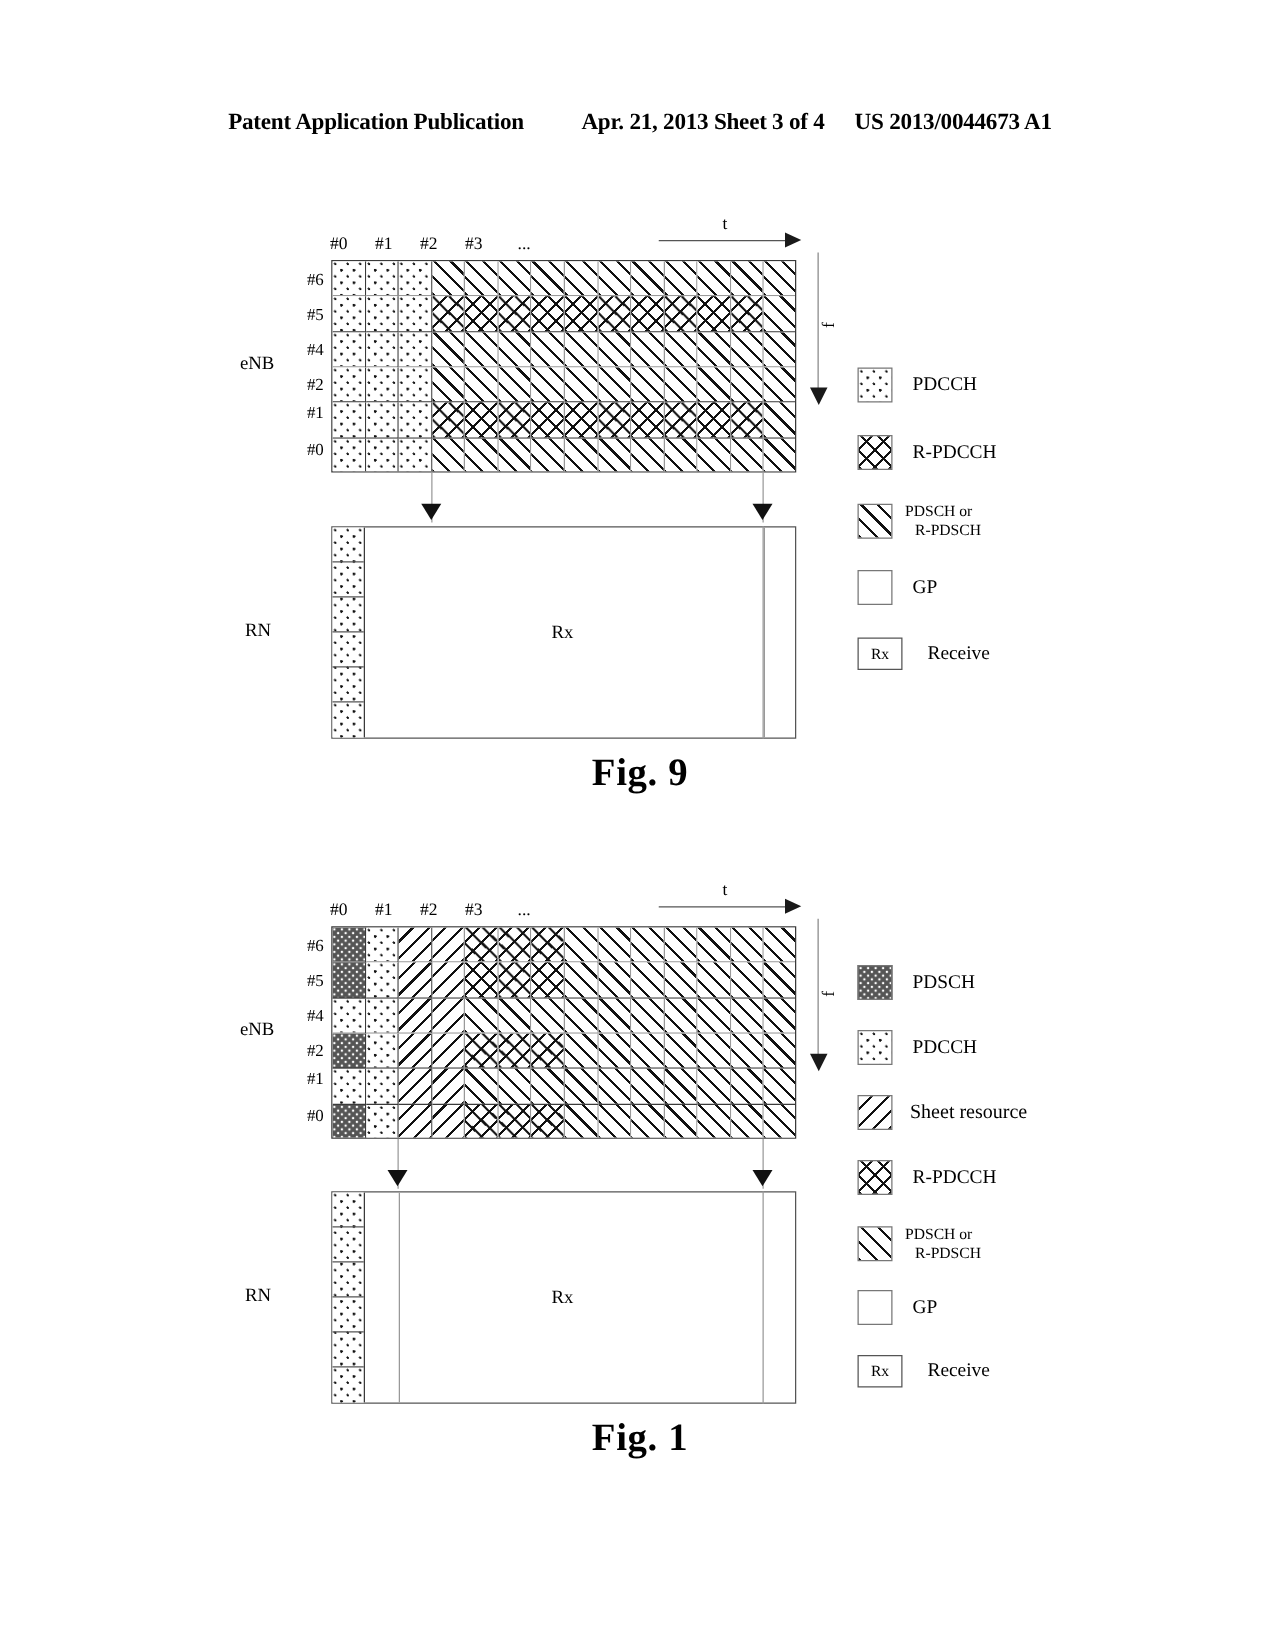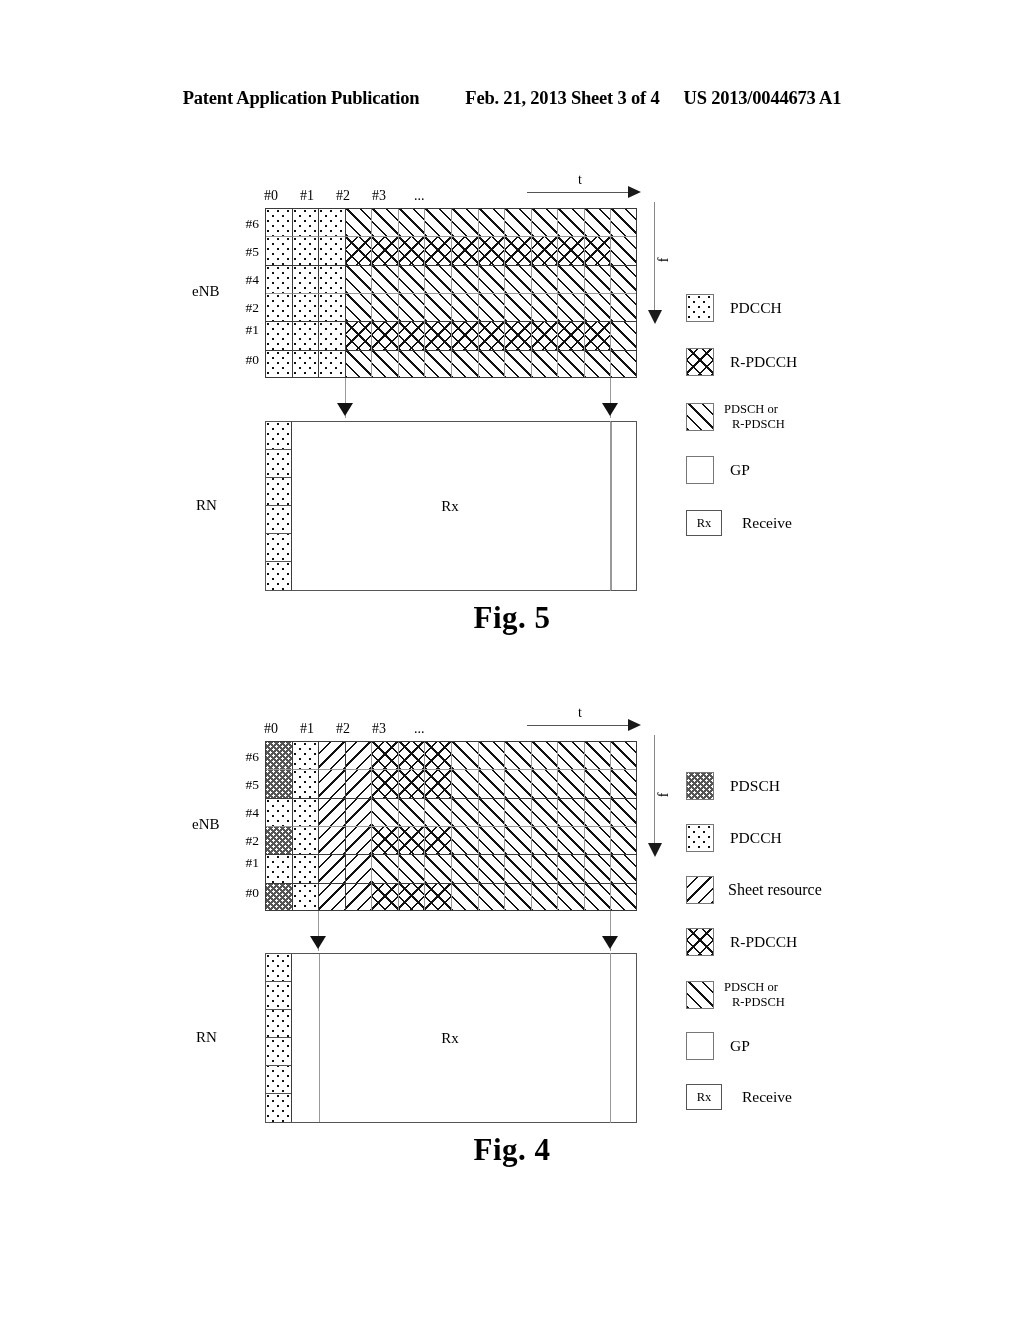--- a/index.html
+++ b/index.html
@@ -238,21 +238,21 @@
     font-weight: bold;
     font-size: 31px;
     letter-spacing: 0.5px;
   }
 </style>
 </head>
 <body>
 
 <div class="page-header">
   <span class="hdr-left">Patent Application Publication</span>
-  <span class="hdr-mid">Feb. 21, 2013  Sheet 3 of 4</span>
+  <span class="hdr-mid">Apr. 21, 2013  Sheet 3 of 4</span>
   <span class="hdr-right">US 2013/0044673 A1</span>
 </div>
 
 <div class="figure">
 
   <div class="t-label" style="left:578px; top:172px;">t</div>
   <div class="t-arrow-line" style="left:527px; top:192px; width:104px;"></div>
   <div class="t-arrow-head" style="left:628px; top:186px;"></div>
 
   <div class="f-arrow-line" style="left:654px; top:202px; height:110px;"></div>
@@ -405,21 +405,21 @@
         <div class="legend-text">GP</div>
       </div>
       <div class="legend-item" style="top: 216px; left: 0px;">
         <div class="legend-swatch rxbox">
           <span>Rx</span>
         </div>
         <div class="legend-text rxtext">Receive</div>
       </div>
     </div>
 
-  <div class="fig-caption" style="top:600px;">Fig. 5</div>
+  <div class="fig-caption" style="top:600px;">Fig. 9</div>
 </div>
 
 <div class="figure">
 
   <div class="t-label" style="left:578px; top:705px;">t</div>
   <div class="t-arrow-line" style="left:527px; top:725px; width:104px;"></div>
   <div class="t-arrow-head" style="left:628px; top:719px;"></div>
 
   <div class="f-arrow-line" style="left:654px; top:735px; height:110px;"></div>
   <div class="f-arrow-head" style="left:648px; top:843px;"></div>
@@ -578,14 +578,14 @@
         <div class="legend-text">GP</div>
       </div>
       <div class="legend-item" style="top: 312px; left: 0px;">
         <div class="legend-swatch rxbox">
           <span>Rx</span>
         </div>
         <div class="legend-text rxtext">Receive</div>
       </div>
     </div>
 
-  <div class="fig-caption" style="top:1132px;">Fig. 4</div>
+  <div class="fig-caption" style="top:1132px;">Fig. 1</div>
 </div>
 
 </body></html>

